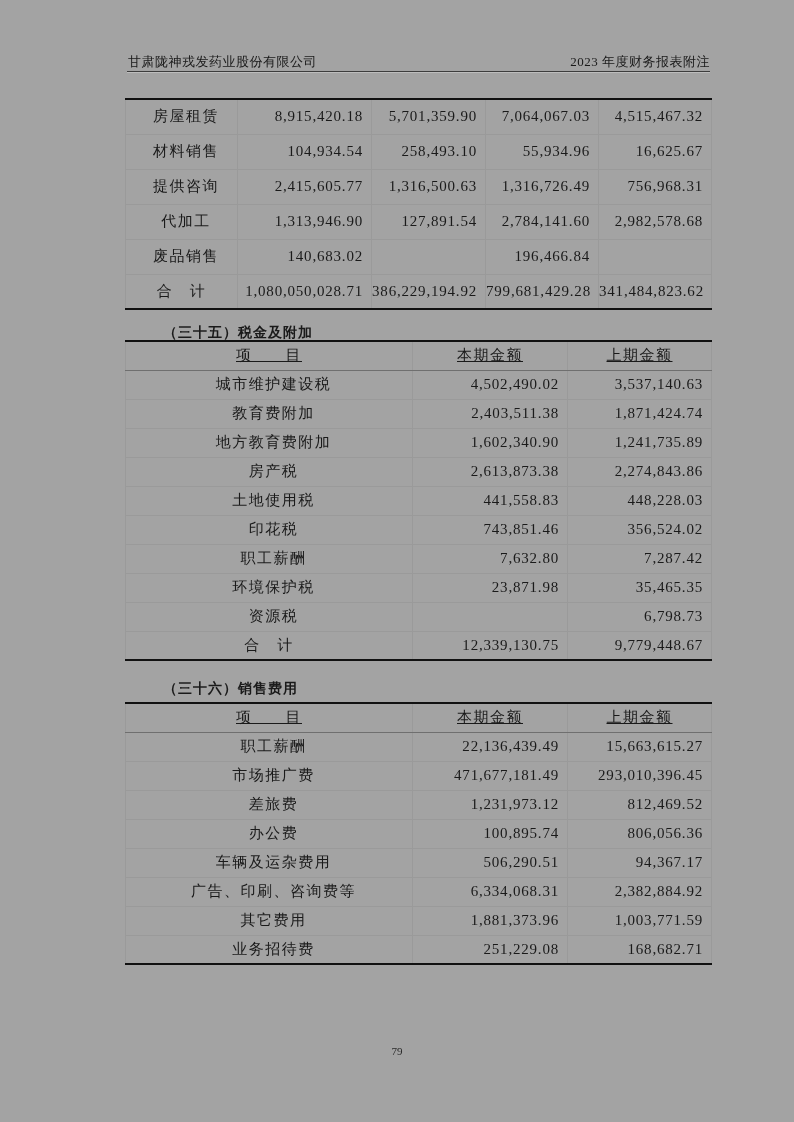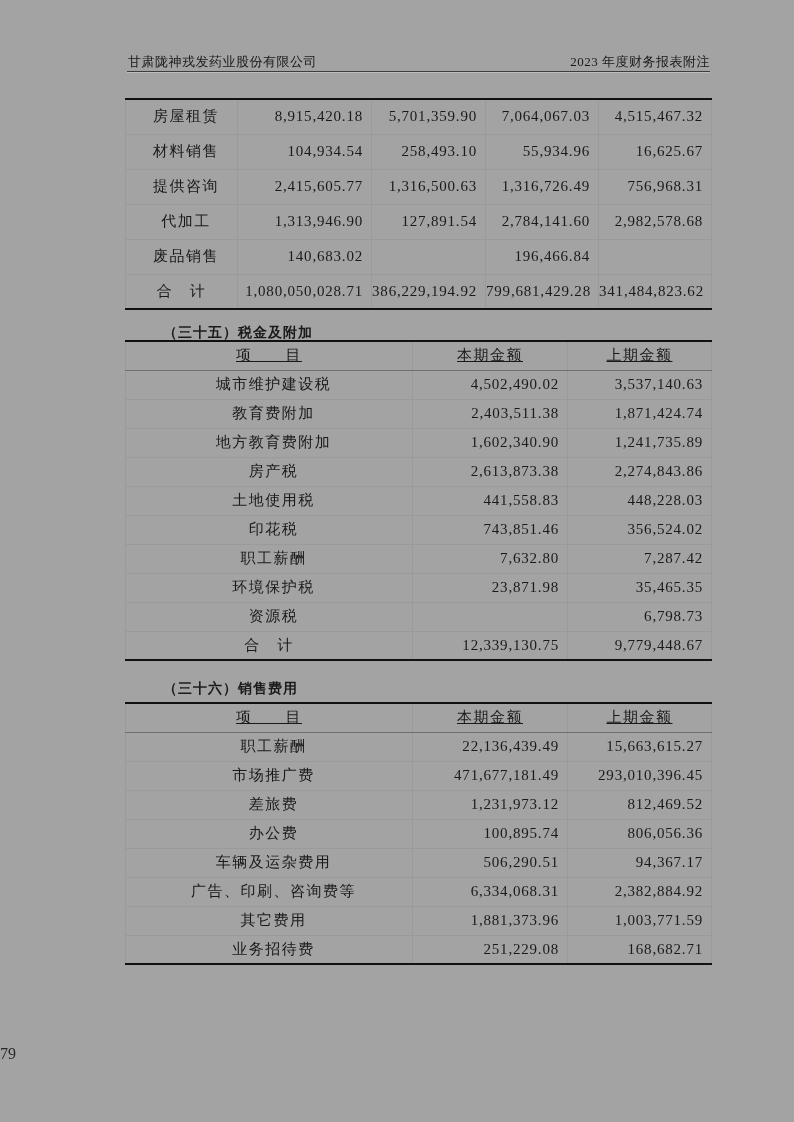--- a/index.html
+++ b/index.html
@@ -40,21 +40,21 @@
     position:absolute; left:163px; height:24px; line-height:24px;
     font-size:14px; font-weight:bold; letter-spacing:1px;
   }
   .heading-35 { top:321px; }
   .heading-36 { top:677px; }
   .t1 { top:98px; }
   .t2 { top:340px; }
   .t3 { top:702px; }
   .page-footer {
     position:absolute; top:1045px; left:0; width:100%;
-    font-size:16px; color:#2a2a2a;
+    text-align:center; font-size:11px; color:#2a2a2a;
   }
 </style>
 </head>
 <body>
 
 <div class="page">
 
   <div class="doc-header">
     <span>甘肃陇神戎发药业股份有限公司</span>
     <span>2023 年度财务报表附注</span>

